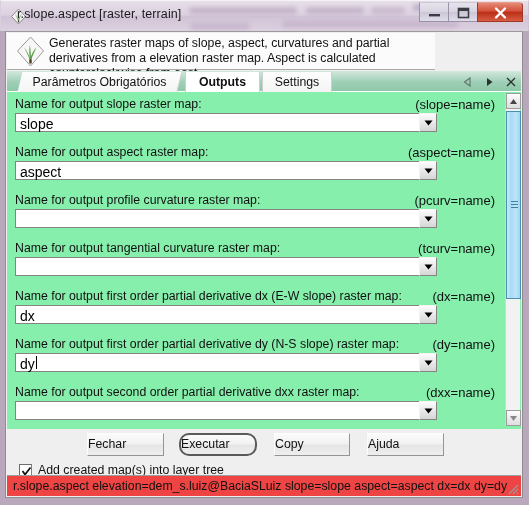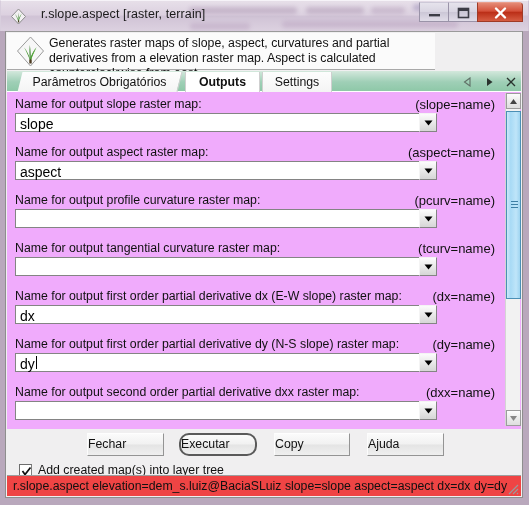--- a/index.html
+++ b/index.html
@@ -49,21 +49,21 @@
   #g3 { left: 370px; top: 6px;  width: 34px;  background: #9b7fa2; }
   #g4 { left: 281px; top: 20px; width: 176px; background: #a98bb0; opacity:.22;}
   #g5 { left: 189px; top: 22px; width: 60px;  background: #a98bb0; opacity:.20;}
   #g6 { left: 412px; top: 3px;  width: 20px;  background: #6f5f9c; opacity:.45;}
 
   #title-icon {
     position: absolute; left: 9px; top: 7px;
     width: 17px; height: 17px;
   }
   #title-text {
-    position: absolute; left: 40px; top: 6px;
+    position: absolute; left: 16px; top: 6px;
     font-size: 12.5px;
     color: #1b1b1b;
     white-space: nowrap;
     letter-spacing: .1px;
   }
 
   
   .winbtn {
     position: absolute; top: 1px;
     height: 20px;
@@ -162,21 +162,21 @@
     text-align: center;
     vertical-align: top;
     cursor: default;
   }
   .tabnav-btn svg { display: block; margin: 4px auto 0; }
 
   
   #panel {
     position: absolute; left: 1px; top: 60px;
     width: 514px; height: 337px;
-    background: #f0abfc;
+    background: #86efac;
     overflow: hidden;
   }
   #fields {
     position: absolute; left: 0; top: 0;
     width: 495px;
   }
   .field { position: absolute; left: 8px; width: 480px; }
   .flabel {
     position: absolute; left: 0; top: 0;
     font-size: 12.3px; color: #111; white-space: nowrap;

